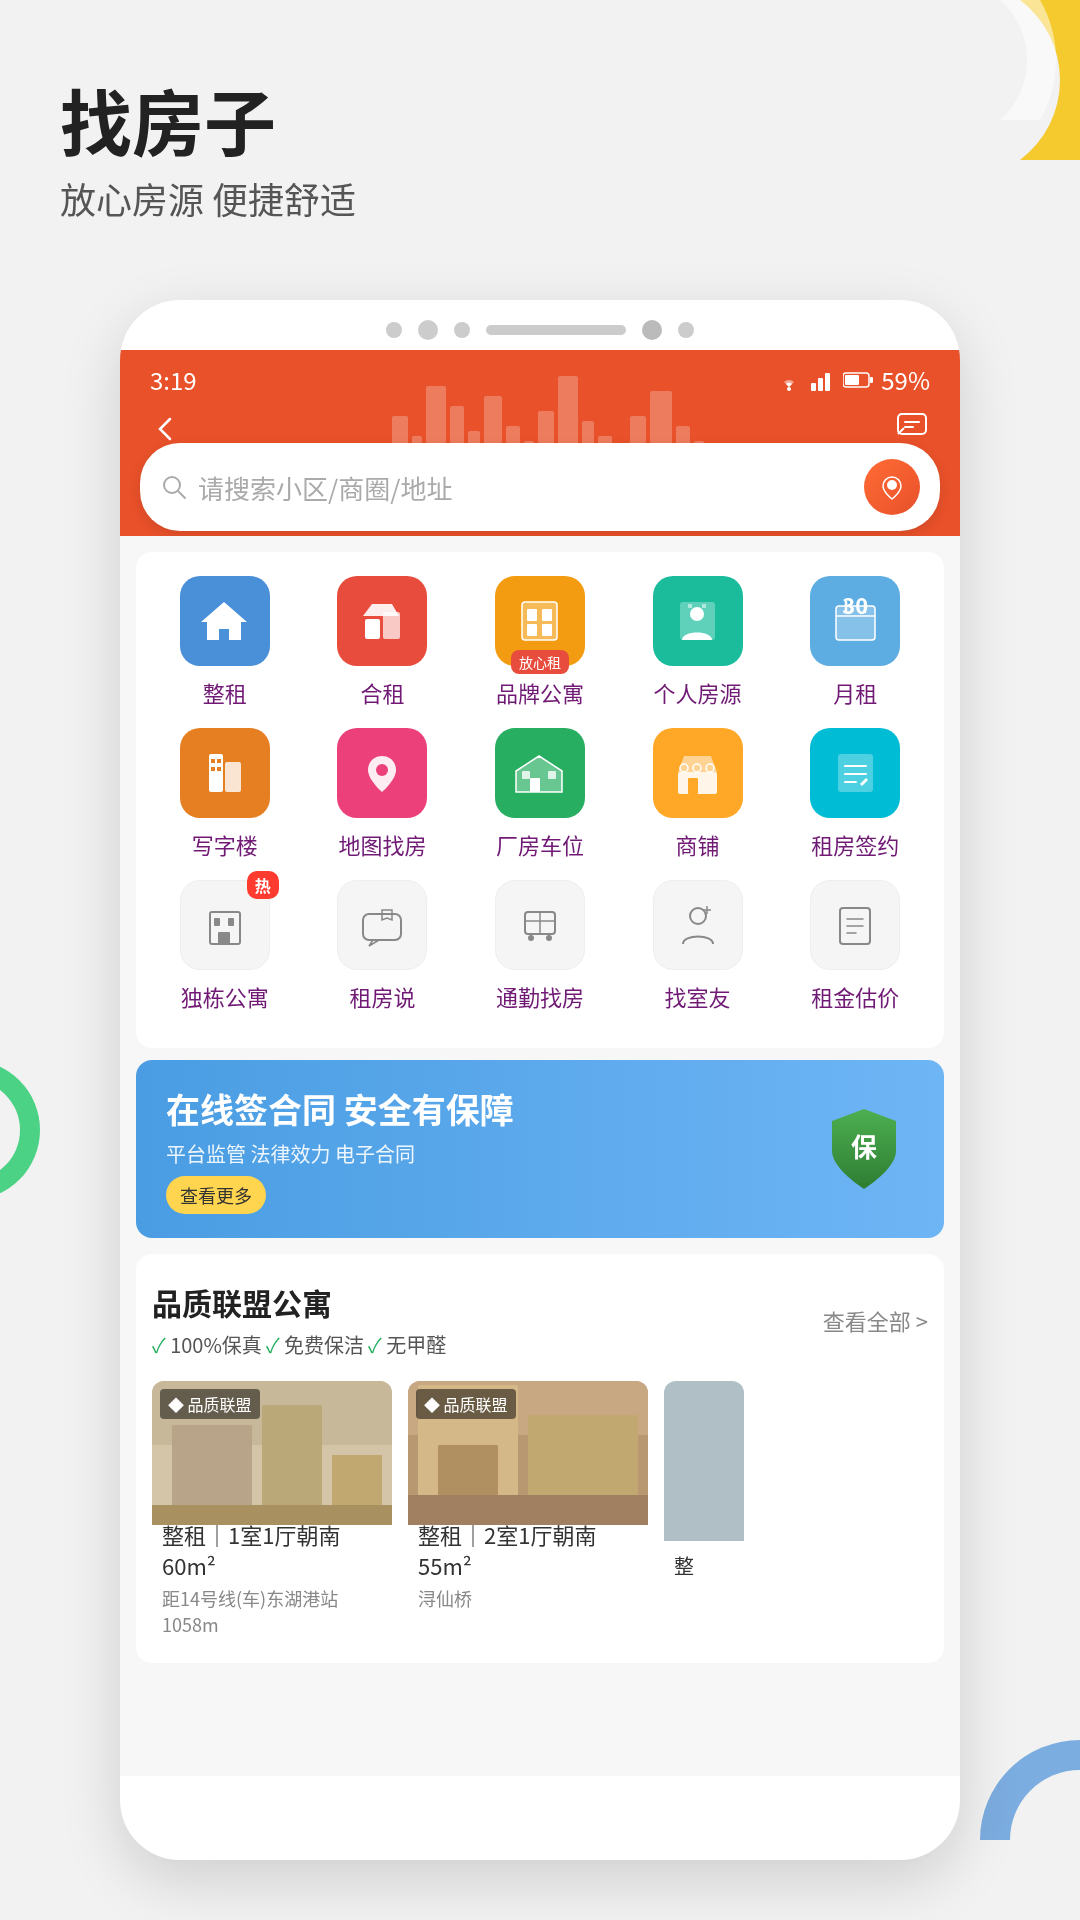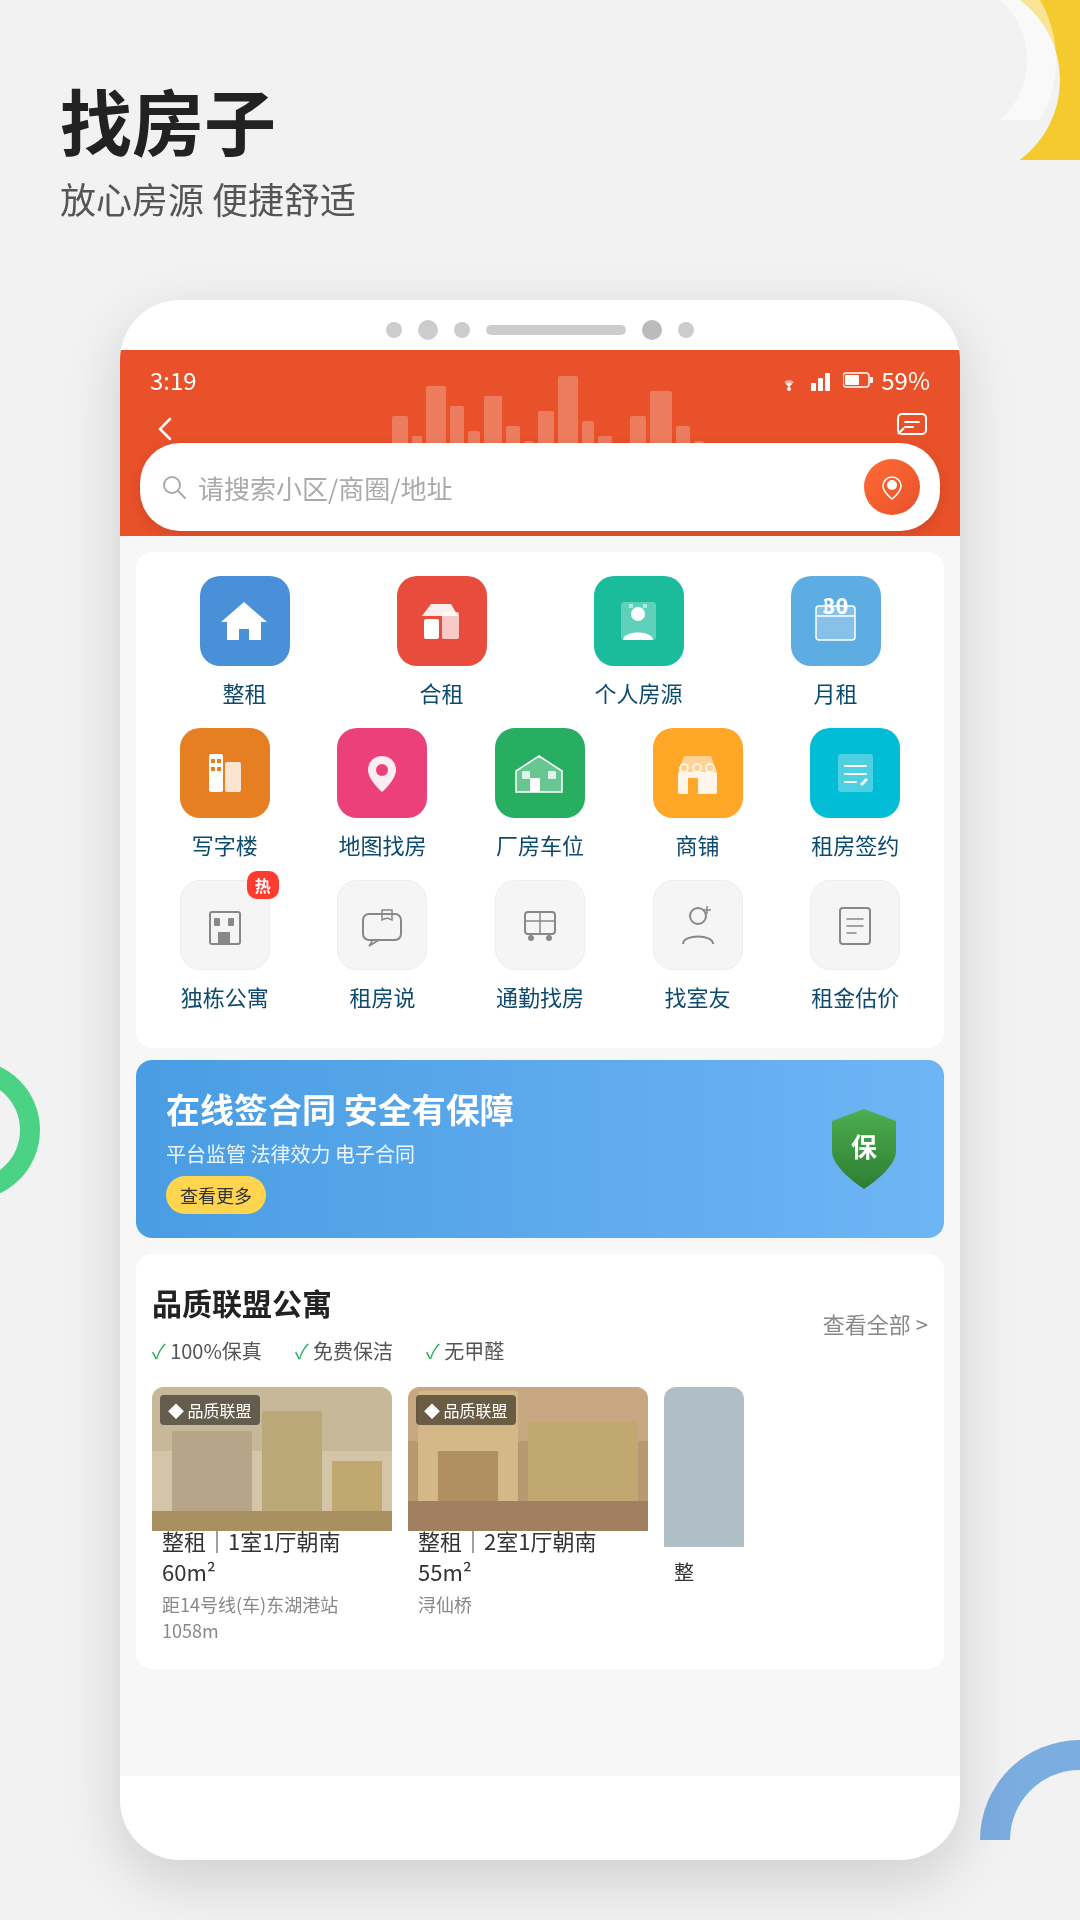--- a/index.html
+++ b/index.html
@@ -202,21 +202,21 @@
       width: 90px;
       height: 90px;
       border-radius: 20px;
       display: flex;
       align-items: center;
       justify-content: center;
       position: relative;
     }
     .menu-label {
       font-size: 22px;
-      color: #0c4a6e;
+      color: #701a75;
       text-align: center;
     }
 
     
     .hot-badge {
       position: absolute;
       top: -10px;
       right: -10px;
       background: #ff3b30;
       color: #fff;
@@ -270,22 +270,22 @@
       padding: 10px 0;
       margin-bottom: 12px;
     }
     .section-title {
       font-size: 30px;
       font-weight: bold;
       color: #222;
     }
     .section-badges {
       display: flex;
-      gap: 33px;
-      margin-top: 12px;
+      gap: 4px;
+      margin-top: 6px;
     }
     .section-badge {
       font-size: 20px;
       color: #555;
     }
     .section-badge::before {
       content: '✓ ';
       color: #27ae60;
     }
     .section-link {
@@ -480,20 +480,33 @@
           <div class="menu-icon-wrap" style="background:#e74c3c;">
             <svg width="55" height="55" viewBox="0 0 55 55">
               <rect x="10" y="25" width="15" height="20" rx="2" fill="white"></rect>
               <rect x="28" y="18" width="17" height="27" rx="2" fill="rgba(255,255,255,0.7)"></rect>
               <polygon points="17,10 37,10 44,22 8,22" fill="rgba(255,255,255,0.9)"></polygon>
             </svg>
           </div>
           <span class="menu-label">合租</span>
         </div>
 
+        <div class="menu-item">
+          <div class="menu-icon-wrap" style="background:#f39c12;">
+            <svg width="55" height="55" viewBox="0 0 55 55">
+              <rect x="10" y="8" width="35" height="38" rx="3" fill="rgba(255,255,255,0.3)" stroke="white" stroke-width="1.5"></rect>
+              <rect x="15" y="15" width="10" height="12" rx="1" fill="white"></rect>
+              <rect x="30" y="15" width="10" height="12" rx="1" fill="white"></rect>
+              <rect x="15" y="30" width="10" height="12" rx="1" fill="white"></rect>
+              <rect x="30" y="30" width="10" height="12" rx="1" fill="white"></rect>
+            </svg>
+            <div style="position:absolute;bottom:-8px;left:50%;transform:translateX(-50%);background:#e74c3c;color:#fff;font-size:14px;padding:2px 8px;border-radius:8px;white-space:nowrap;">放心租</div>
+          </div>
+          <span class="menu-label">品牌公寓</span>
+        </div>
 
         <div class="menu-item">
           <div class="menu-icon-wrap" style="background:#1abc9c;">
             <svg width="55" height="55" viewBox="0 0 55 55">
               <rect x="10" y="8" width="35" height="38" rx="3" fill="rgba(255,255,255,0.3)"></rect>
               <circle cx="27" cy="20" r="7" fill="white"></circle>
               <path d="M12 46 C12 36 42 36 42 46" fill="white"></path>
               <rect x="18" y="10" width="4" height="4" fill="rgba(255,255,255,0.5)"></rect>
               <rect x="32" y="10" width="4" height="4" fill="rgba(255,255,255,0.5)"></rect>
             </svg>

